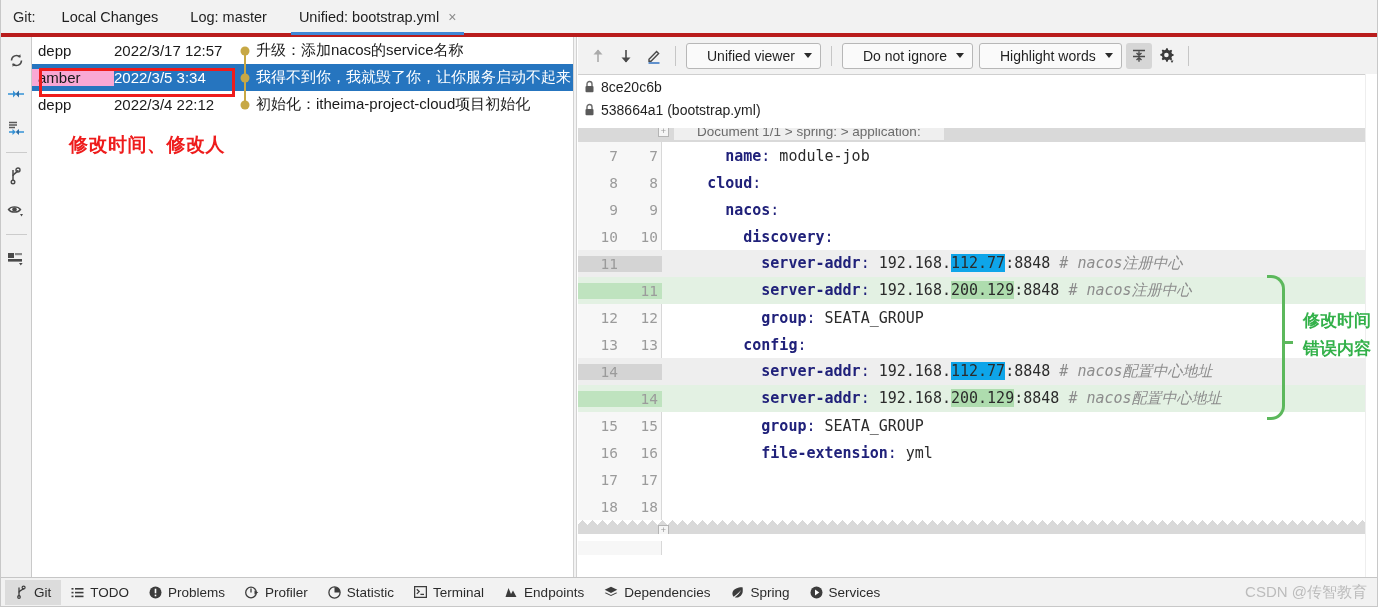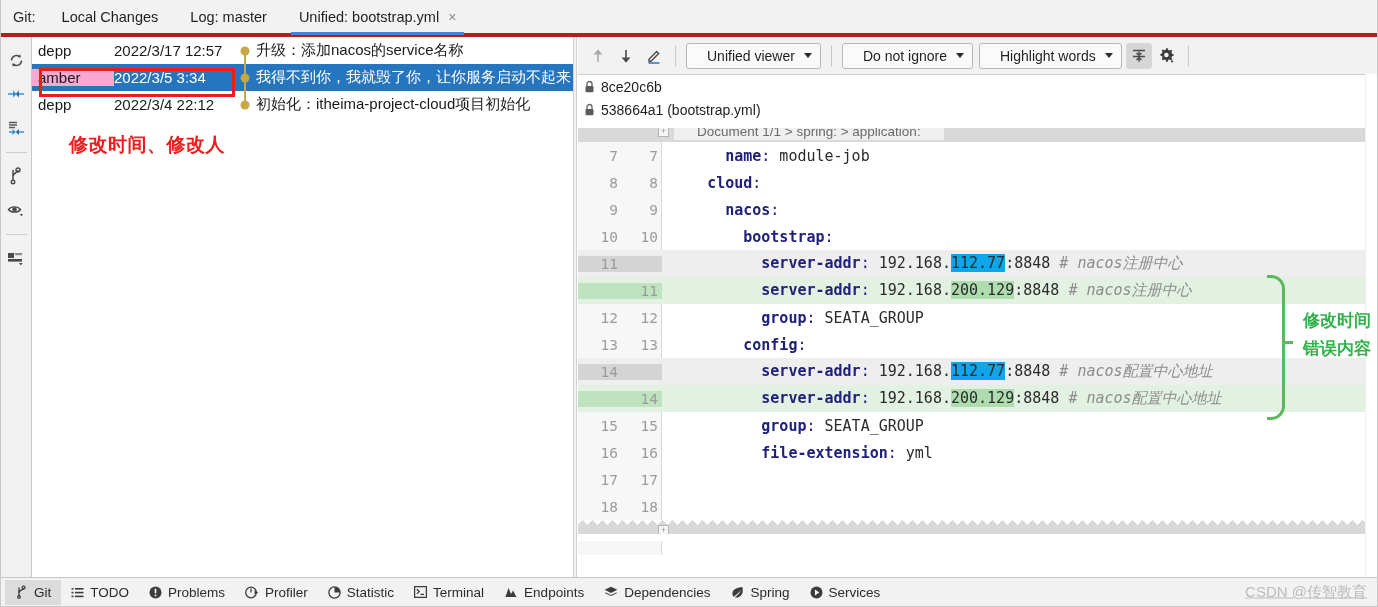--- a/index.html
+++ b/index.html
@@ -314,21 +314,21 @@
     height: 25px;
     padding: 0 10px;
     font-size: 13.5px; color: #2b2b2b;
     white-space: nowrap;
   }
   .sb-item.active { background: #dcdcdc; }
   .sb-item .sb-ico { margin-right: 6px; display: flex; align-items: center; }
   .watermark {
     position: absolute; right: 12px; top: 50%;
     transform: translateY(-50%);
-    font-size: 15px; color: #bcbcbc; text-decoration: underline;
+    font-size: 15px; color: #bcbcbc;
   }
 </style>
 </head>
 <body>
 
 <div id="app">
 
   <div class="tabbar">
     <span class="tab-git-label">Git:</span>
     <div class="tab">
@@ -535,21 +535,21 @@
           <span class="new">9</span>
         </div>
         <div class="code"><span>      </span><span class="kw">nacos</span><span class="pn">:</span><span class="val"></span></div>
       </div>
 
       <div class="cline">
         <div class="ln">
           <span class="old">10</span>
           <span class="new">10</span>
         </div>
-        <div class="code"><span>        </span><span class="kw">bootstrap</span><span class="pn">:</span><span class="val"></span></div>
+        <div class="code"><span>        </span><span class="kw">discovery</span><span class="pn">:</span><span class="val"></span></div>
       </div>
 
       <div class="cline del">
         <div class="ln">
           <span class="old">11</span>
           <span class="new"></span>
         </div>
         <div class="code"><span>          </span><span class="kw">server-addr</span><span class="pn">:</span><span class="val"> 192.168.</span><span class="val hl-del">112.77</span><span class="val">:8848 </span><span class="cmt"># nacos注册中心</span></div>
       </div>
 

